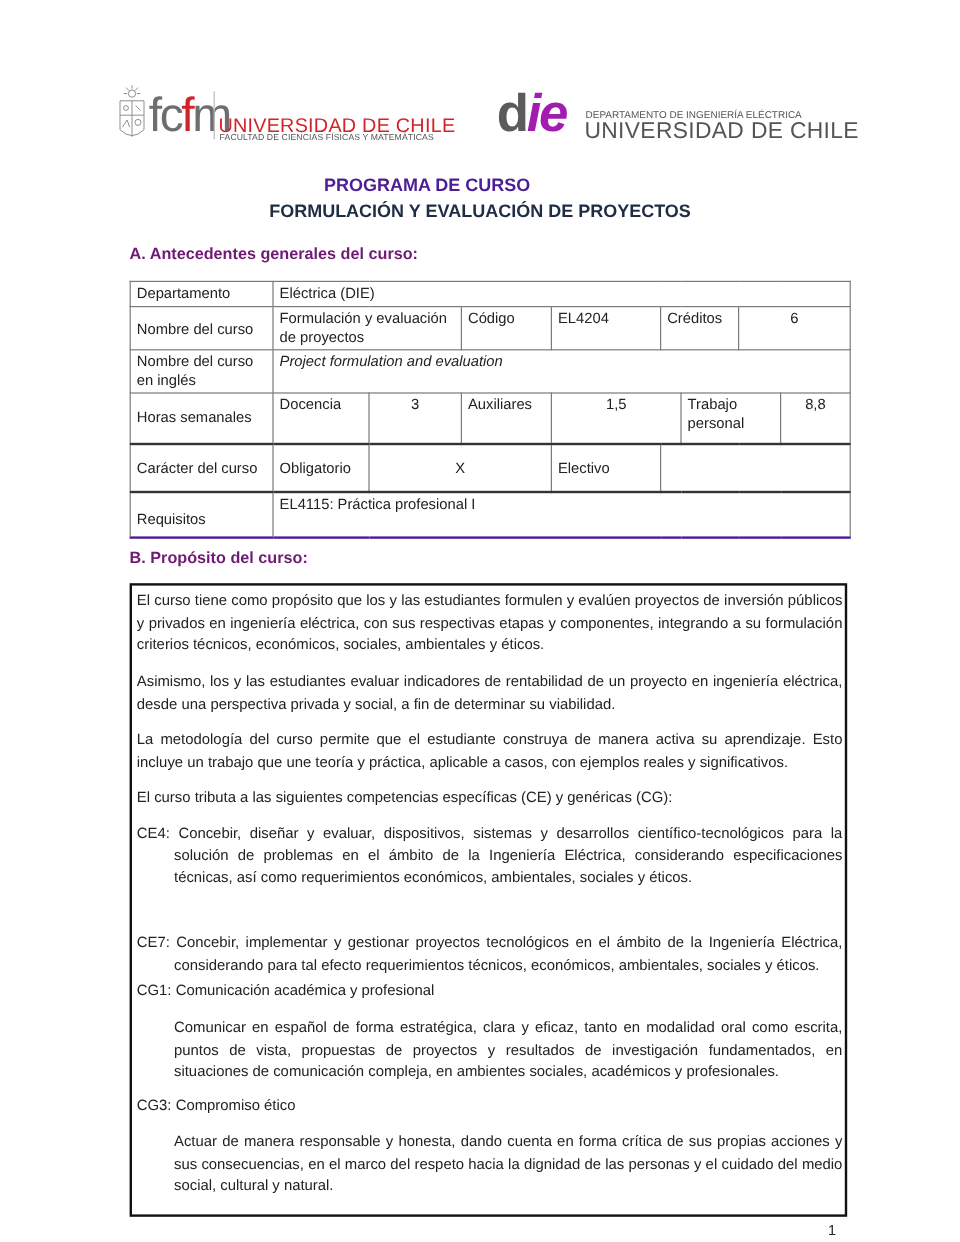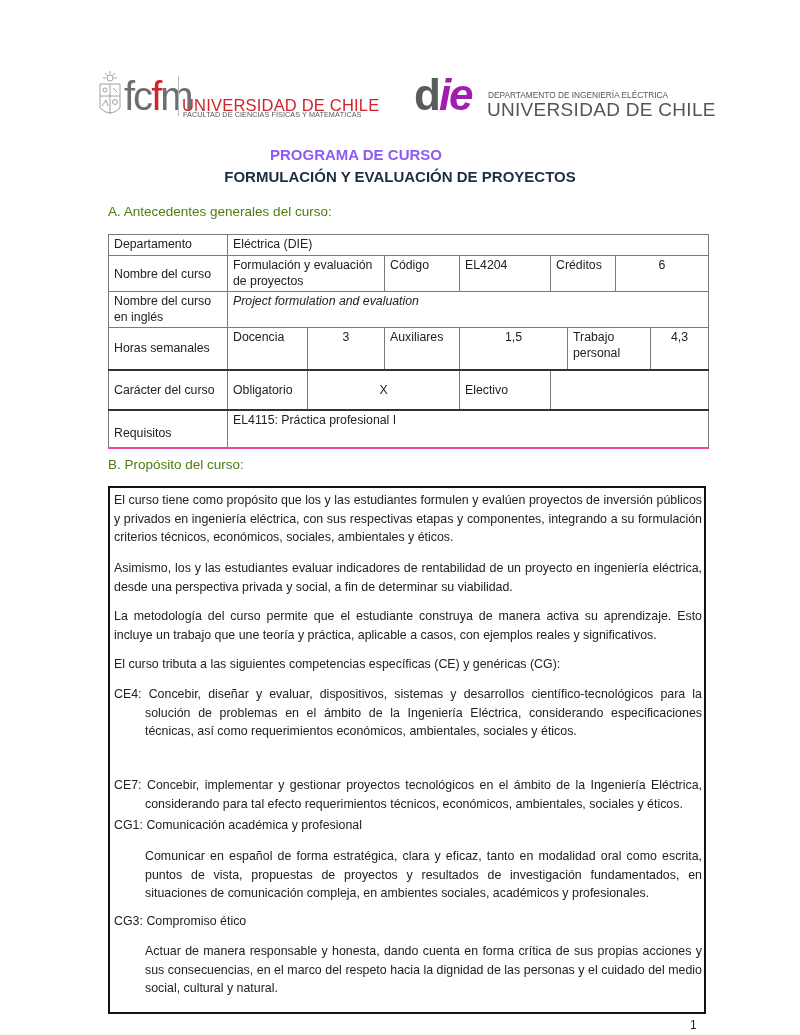--- a/index.html
+++ b/index.html
@@ -17,31 +17,31 @@
   .fcfm-small { position:absolute; left:85px; top:20px; font-size:7.2px; color:#555; letter-spacing:0.1px; white-space:nowrap;margin-top:22px; }
   .fcfm-big { position:absolute; left:84px; top:28px; font-size:16.5px; color:#d2232a; white-space:nowrap; letter-spacing:0.2px; }
 
   .die-logo { left:414px; top:76px; width:240px; height:46px; }
   .die-mark { position:absolute; left:0; top:-6px; font-family:"Liberation Sans", sans-serif; font-weight:bold;
               font-size:44px; color:#5a5b5d; letter-spacing:-2px; line-height:50px; }
   .die-mark .red { color:#a21caf; font-style:italic;margin-top:16px; }
   .die-small { position:absolute; left:74px; top:14px; font-size:8.3px; color:#555; white-space:nowrap; }
   .die-big { position:absolute; left:73px; top:23px; font-size:19px; color:#555; white-space:nowrap; letter-spacing:0.3px; }
 
-  .title1 { left:0; width:712px; top:146px; text-align:center; font-weight:bold; font-size:15px; color:#8b5cf6; }
+  .title1 { left:0; width:712px; top:146px; text-align:center; font-weight:bold; font-size:15px; color:#4c1d95; }
   .title2 { left:0; width:800px; top:168px; text-align:center; font-weight:bold; font-size:15px; color:#1f2d44; }
-  .sec { left:108px; font-weight:normal; font-size:13.5px; color:#4d7c0f; }
+  .sec { left:108px; font-weight:bold; font-size:13.5px; color:#701a75; }
 
   
   table.info { position:absolute; left:108px; top:234px; width:600px; border-collapse:collapse;
                font-size:12.3px; color:#222; table-layout:fixed; }
   table.info td { border:1px solid #7a7a7a; padding:1px 5px; vertical-align:top; line-height:16px; }
   table.info td.mid { vertical-align:middle; }
   table.info tr.thick-top td { border-top:2px solid #333; }
-  table.info tr.thick-bottom td { border-bottom:2px solid #ec4899; }
+  table.info tr.thick-bottom td { border-bottom:2px solid #4c1d95; }
   .c { text-align:center; }
   .it { font-style:italic; }
 
   
   .box { left:108px; top:486px; width:598px; height:528px; border:2px solid #111; box-sizing:border-box; }
   .p { position:absolute; left:114px; width:588px; font-size:12.4px; line-height:18.5px; text-align:justify; color:#222; }
   .comp { position:absolute; left:114px; width:588px; font-size:12.4px; line-height:18.5px; text-align:justify; color:#222; }
   .indent { position:absolute; left:145px; width:557px; font-size:12.4px; line-height:18.5px; text-align:justify; color:#222; }
   .pagenum { left:690px; top:1018px; font-size:12px; color:#222; }
 </style>
@@ -112,21 +112,21 @@
     <td data-name="label-nombre-ingles">Nombre del curso en inglés</td>
     <td colspan="8" class="it" data-name="value-nombre-ingles">Project formulation and evaluation</td>
   </tr>
   <tr style="height:42px" data-name="row-horas-semanales">
     <td class="mid" data-name="label-horas-semanales">Horas semanales</td>
     <td data-name="label-docencia">Docencia</td>
     <td class="c" data-name="value-docencia">3</td>
     <td data-name="label-auxiliares">Auxiliares</td>
     <td colspan="2" class="c" data-name="value-auxiliares">1,5</td>
     <td colspan="2" data-name="label-trabajo-personal">Trabajo personal</td>
-    <td class="c" data-name="value-trabajo-personal">4,3</td>
+    <td class="c" data-name="value-trabajo-personal">8,8</td>
   </tr>
   <tr class="thick-top" style="height:40px" data-name="row-caracter">
     <td class="mid" data-name="label-caracter">Carácter del curso</td>
     <td class="mid" data-name="label-obligatorio">Obligatorio</td>
     <td colspan="2" class="c mid" data-name="value-obligatorio">X</td>
     <td class="mid" data-name="label-electivo">Electivo</td>
     <td colspan="4" class="mid" data-name="value-electivo"></td>
   </tr>
   <tr class="thick-top thick-bottom" style="height:38px" data-name="row-requisitos">
     <td class="mid" style="padding-top:10px" data-name="label-requisitos">Requisitos</td>

